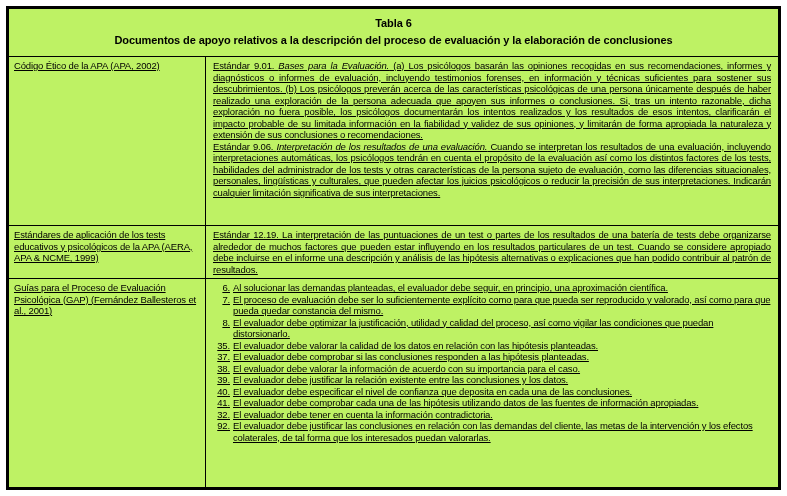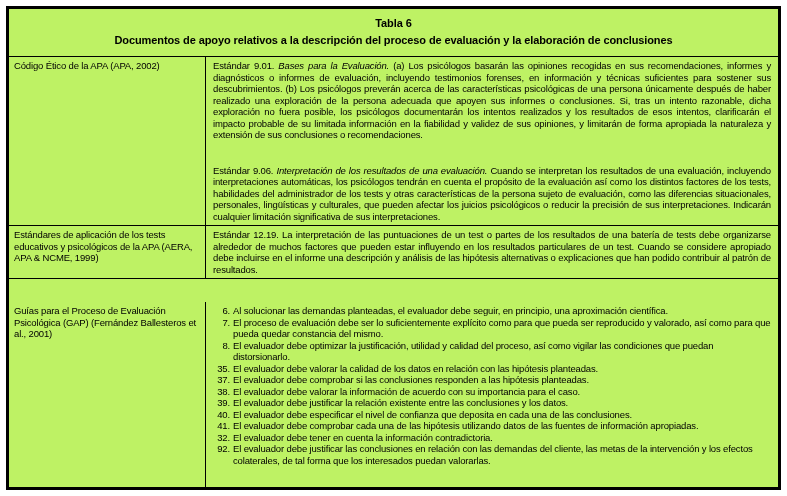--- a/index.html
+++ b/index.html
@@ -37,42 +37,42 @@
     flex: 1 1 auto;
     display: flex;
     flex-direction: column;
     font-size: 9.5px;
     line-height: 11.5px;
     letter-spacing: -0.15px;
   }
   .trow {
     display: flex;
     border-bottom: 1px solid #000000;
+    text-decoration: underline;
   }
   .trow:last-child {
     border-bottom: none;
     flex: 1 1 auto;
-    margin-top: 23px;
   }
   .trow-1 { min-height: 168px; }
   .trow-2 { min-height: 52px; }
   .cell-source {
     flex: 0 0 197px;
     box-sizing: border-box;
     border-right: 1px solid #000000;
     padding: 3px 5px 3px 5px;
     text-align: left;
   }
   .cell-content {
     flex: 1 1 auto;
     box-sizing: border-box;
     padding: 3px 7px 3px 7px;
     text-align: justify;
   }
-  .para + .para { margin-top: 24px; }
+  .para + .para { margin-top: 0; }
   .gap-list { display: flex; flex-direction: column; }
   .gap-item { display: flex; }
   .gap-num {
     flex: 0 0 17px;
     text-align: right;
     padding-right: 3px;
     white-space: nowrap;
   }
   .gap-text { flex: 1 1 auto; text-align: left; }
   i { font-style: italic; }

